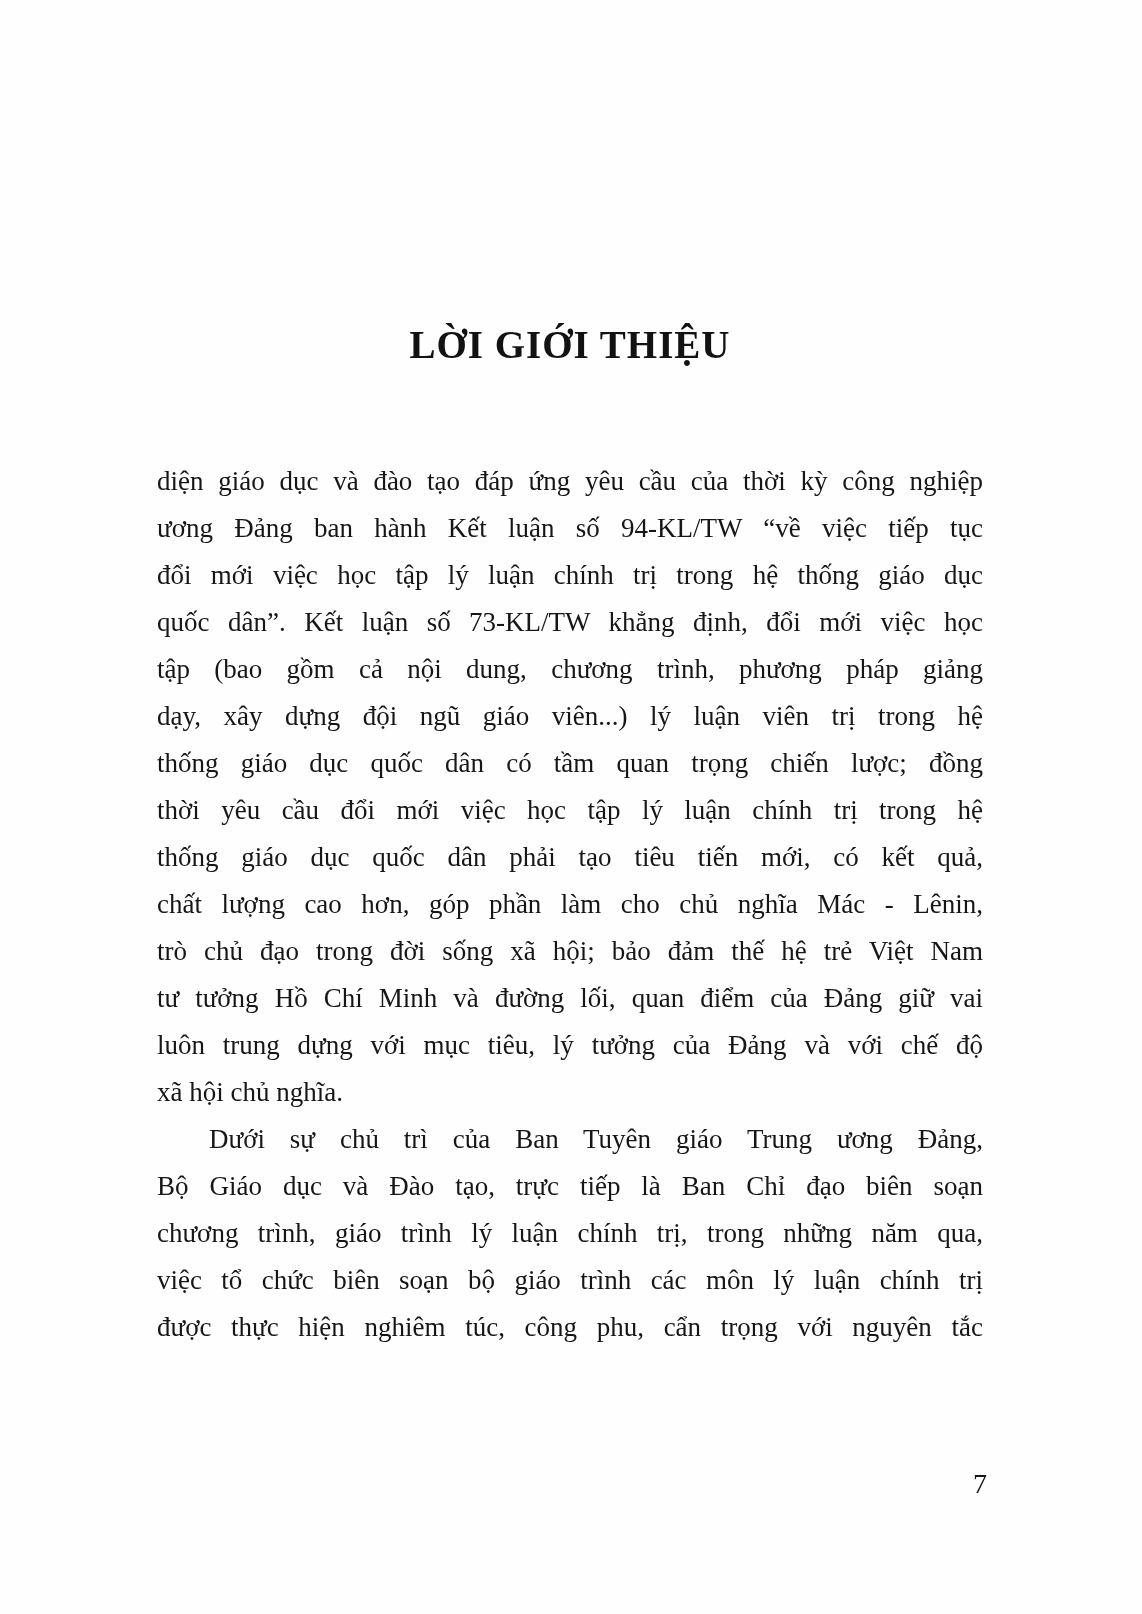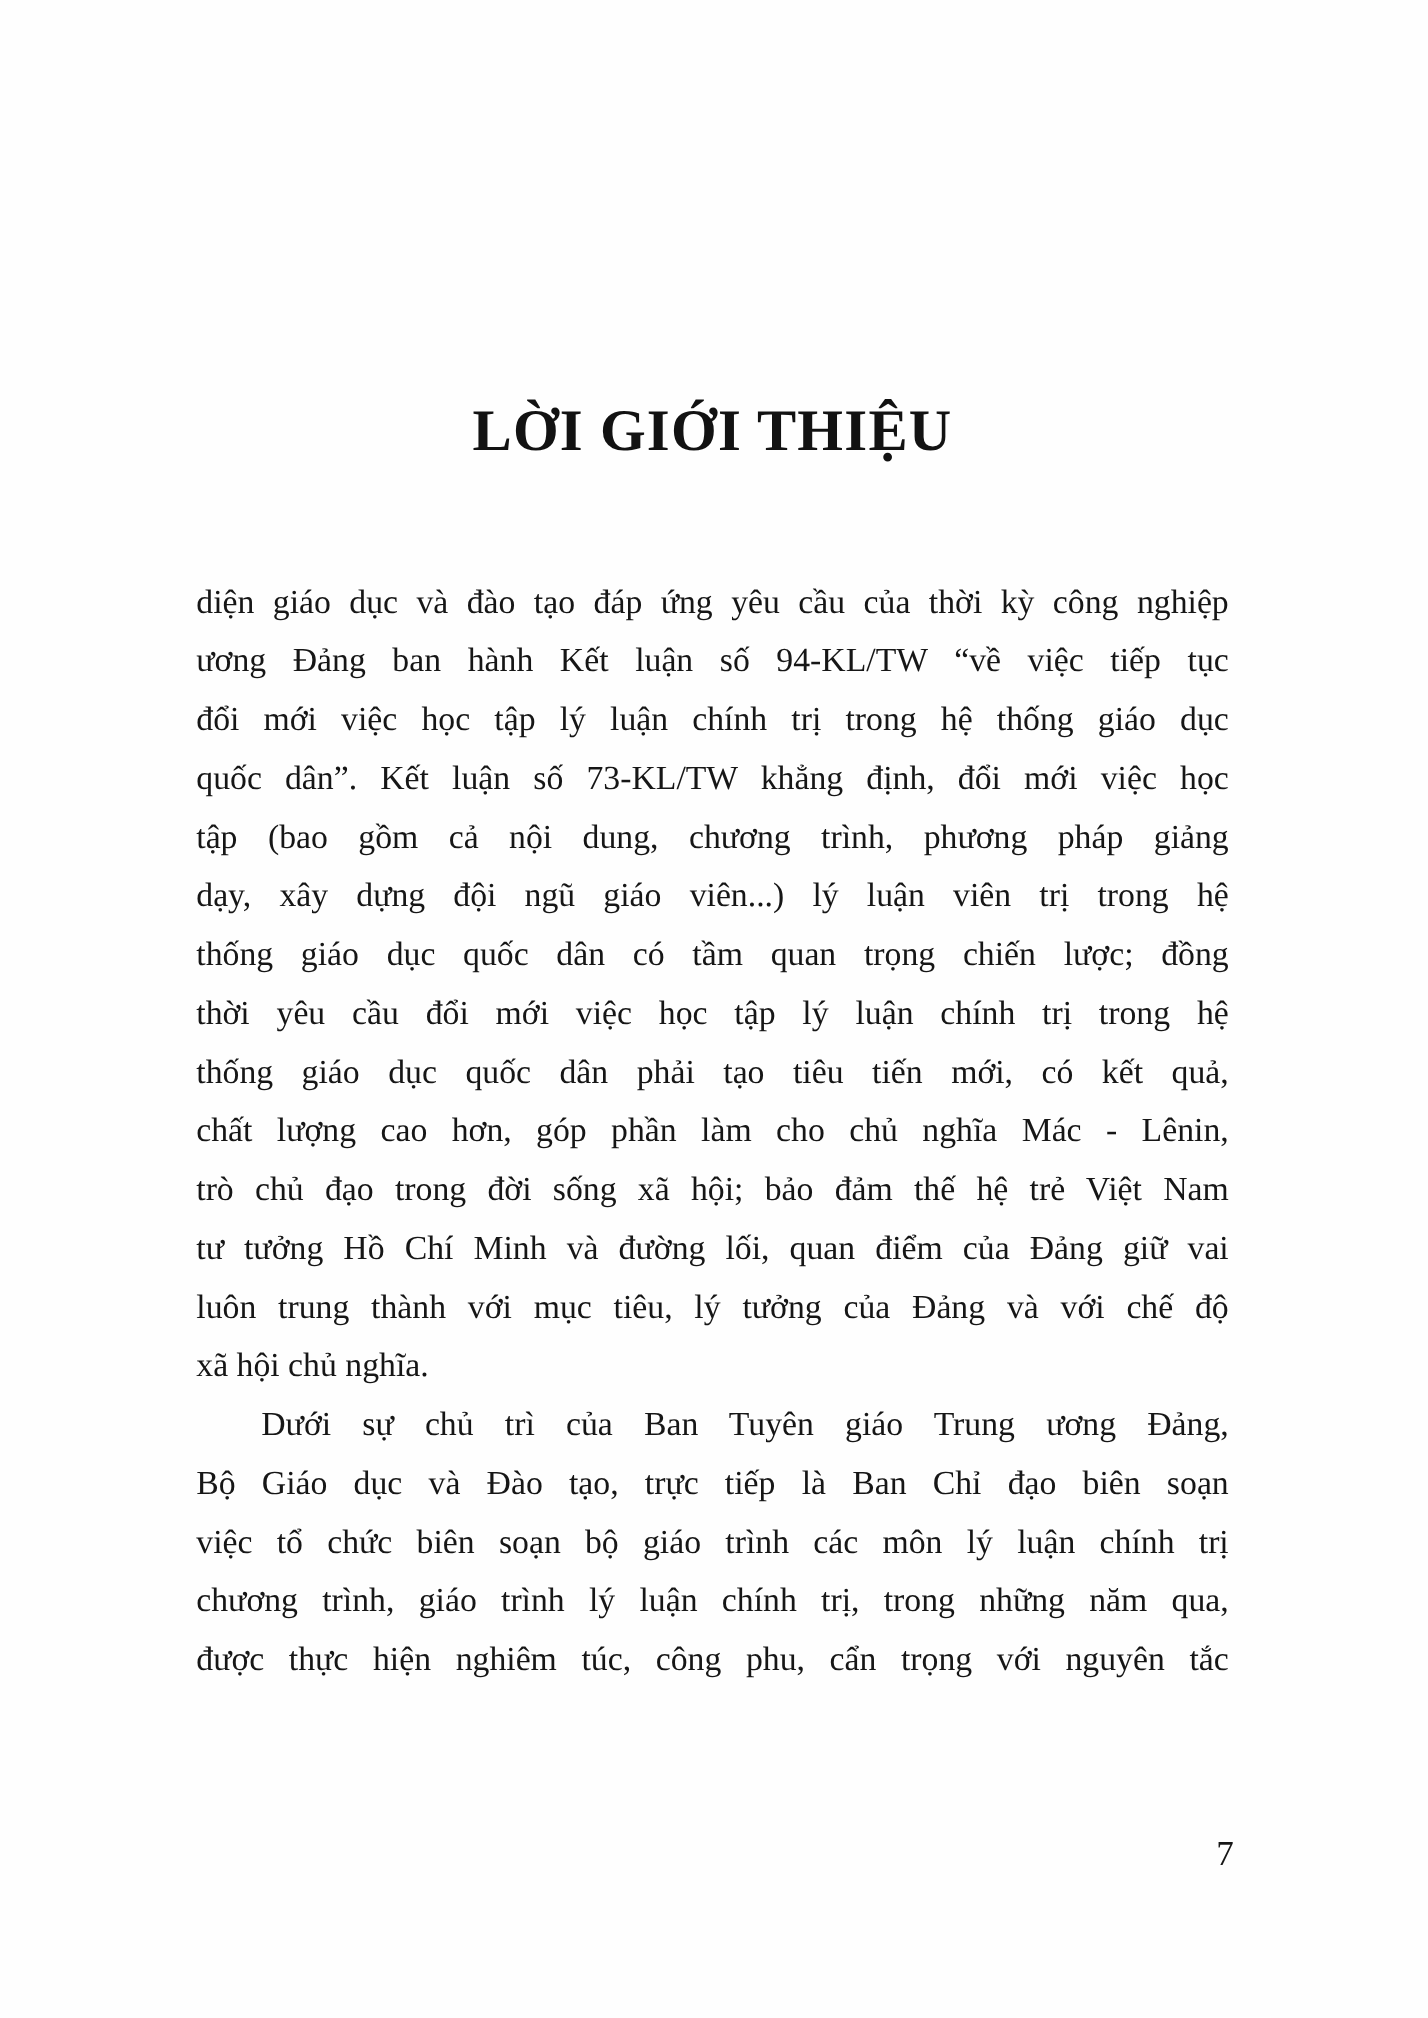--- a/index.html
+++ b/index.html
@@ -16,21 +16,21 @@
     font-family: "Liberation Serif", "DejaVu Serif", serif;
     overflow: hidden;
   }
   .title {
     position: absolute;
     top: 322px;
     left: 157px;
     width: 826px;
     margin: 0;
     text-align: center;
-    font-size: 47px;
+    font-size: 39px;
     line-height: 46px;
     font-weight: bold;
     letter-spacing: 1px;
     color: #121212;
   }
   .body-text {
     position: absolute;
     top: 458px;
     left: 157px;
     width: 826px;
@@ -75,23 +75,23 @@
       <div class="text-line">đổi mới việc học tập lý luận chính trị trong hệ thống giáo dục</div>
       <div class="text-line">quốc dân”. Kết luận số 73-KL/TW khẳng định, đổi mới việc học</div>
       <div class="text-line">tập (bao gồm cả nội dung, chương trình, phương pháp giảng</div>
       <div class="text-line">dạy, xây dựng đội ngũ giáo viên...) lý luận viên trị trong hệ</div>
       <div class="text-line">thống giáo dục quốc dân có tầm quan trọng chiến lược; đồng</div>
       <div class="text-line">thời yêu cầu đổi mới việc học tập lý luận chính trị trong hệ</div>
       <div class="text-line">thống giáo dục quốc dân phải tạo tiêu tiến mới, có kết quả,</div>
       <div class="text-line">chất lượng cao hơn, góp phần làm cho chủ nghĩa Mác - Lênin,</div>
       <div class="text-line">trò chủ đạo trong đời sống xã hội; bảo đảm thế hệ trẻ Việt Nam</div>
       <div class="text-line">tư tưởng Hồ Chí Minh và đường lối, quan điểm của Đảng giữ vai</div>
-      <div class="text-line">luôn trung thành với mục tiêu, lý tưởng của Đảng và với chế độ</div>
+      <div class="text-line">luôn trung dựng với mục tiêu, lý tưởng của Đảng và với chế độ</div>
       <div class="text-line last-left">xã hội chủ nghĩa.</div>
       <div class="text-line indent">Dưới sự chủ trì của Ban Tuyên giáo Trung ương Đảng,</div>
       <div class="text-line">Bộ Giáo dục và Đào tạo, trực tiếp là Ban Chỉ đạo biên soạn</div>
+      <div class="text-line">chương trình, giáo trình lý luận chính trị, trong những năm qua,</div>
       <div class="text-line">việc tổ chức biên soạn bộ giáo trình các môn lý luận chính trị</div>
-      <div class="text-line">chương trình, giáo trình lý luận chính trị, trong những năm qua,</div>
       <div class="text-line">được thực hiện nghiêm túc, công phu, cẩn trọng với nguyên tắc</div>
     </div>
 
   <div class="page-number">7</div>
 </div>
 
 </body></html>

